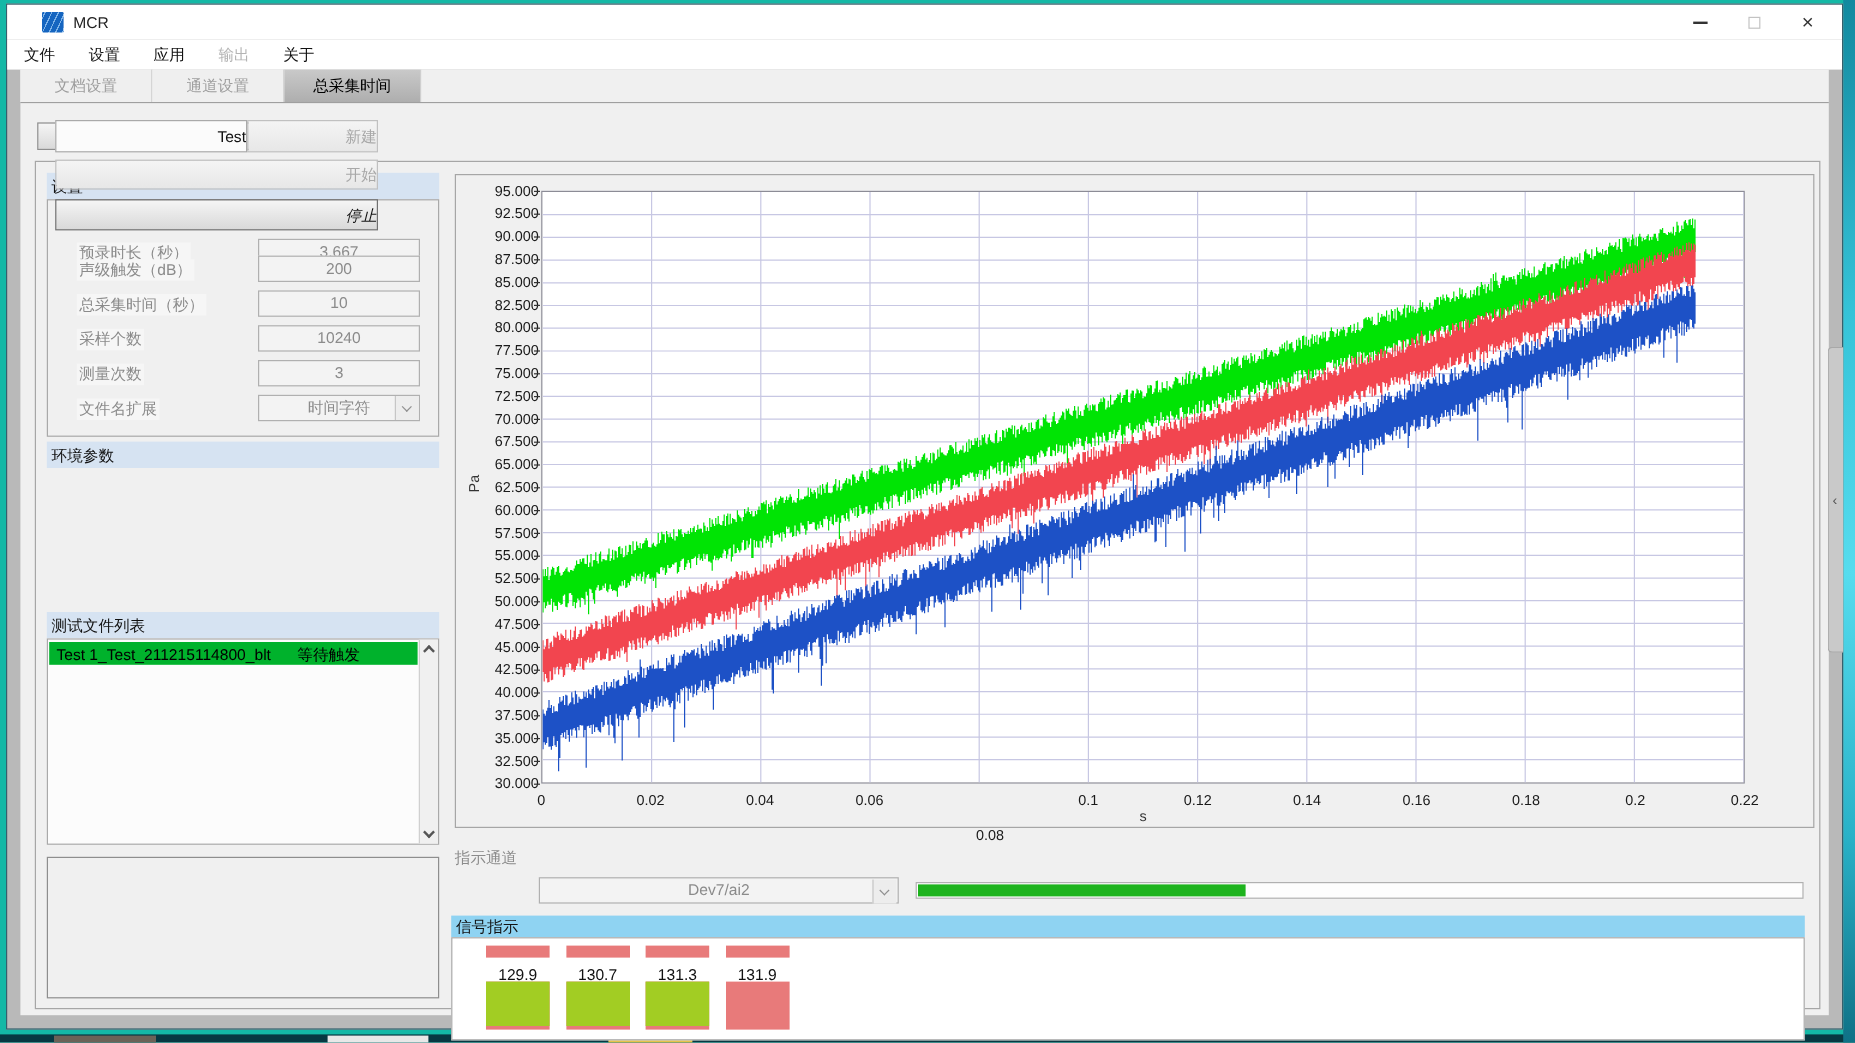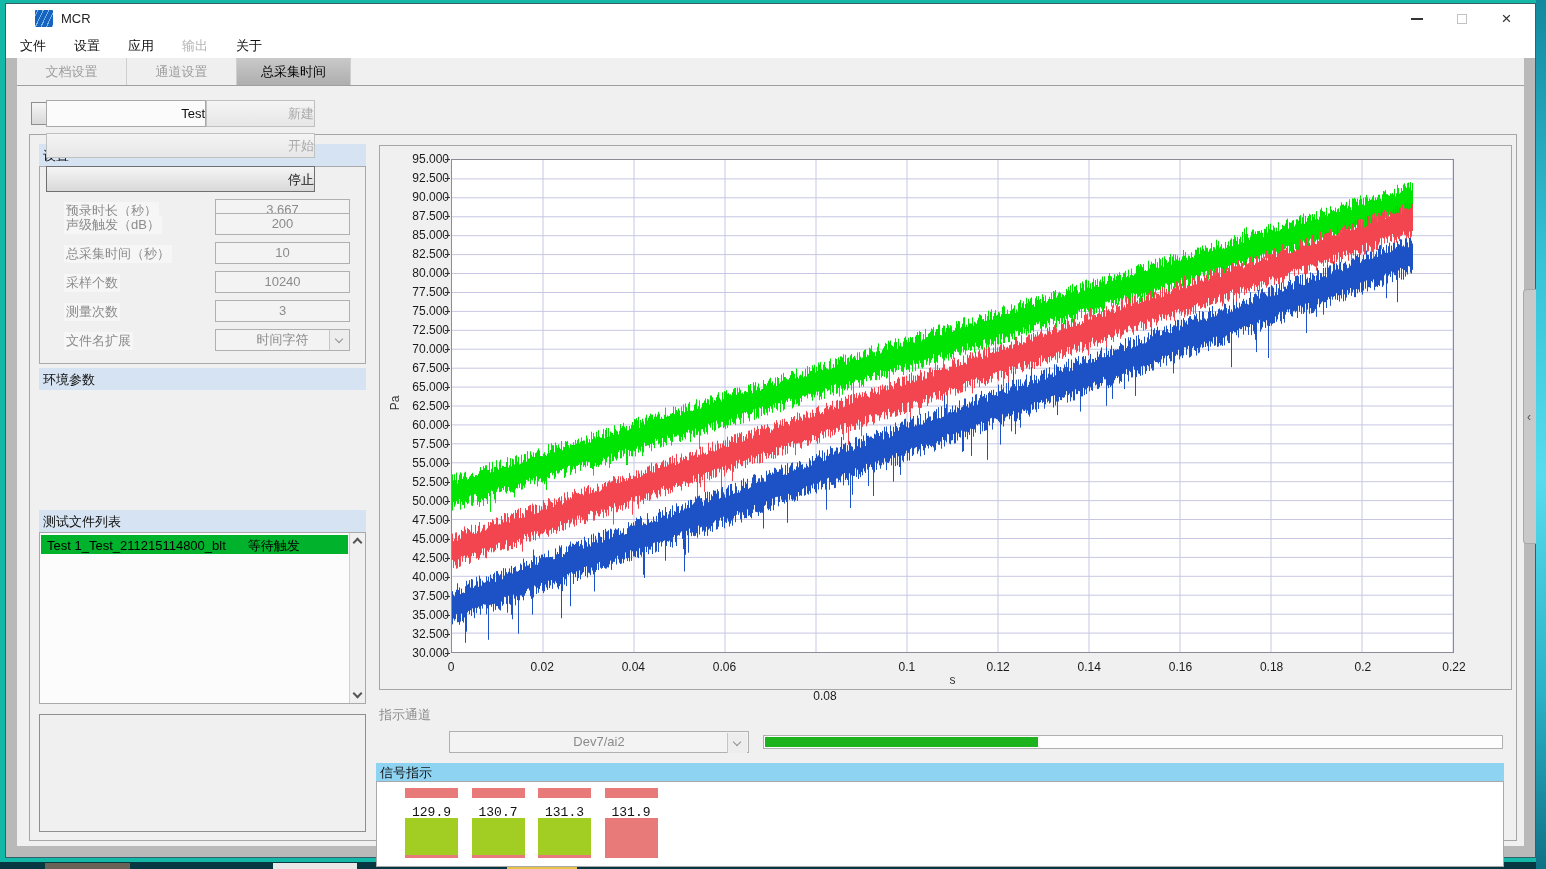--- a/index.html
+++ b/index.html
@@ -79,21 +79,21 @@
   .scroll-arrow { position:absolute; left:4px; width:7px; height:7px; }
   .scroll-arrow.up { top:6px; border-left:2px solid #555; border-top:2px solid #555; transform:rotate(45deg); }
   .scroll-arrow.down { bottom:6px; border-right:2px solid #555; border-bottom:2px solid #555; transform:rotate(45deg); }
 
   #control-box { position:absolute; left:22px; top:628px; width:327px; height:118px;
     border:1px solid #8e8e8e; }
   #test-name { left:29px; top:14px; width:160px; height:27px; line-height:26px;
     background:#fbfbfb; border:1px solid #a9a9a9; }
   #btn-new   { left:189px; top:14px; width:109px; height:27px; line-height:26px; }
   #btn-start { left:29px; top:47px; width:269px; height:25px; line-height:24px; }
-  #btn-stop  { left:29px; top:80px; width:269px; height:26px; line-height:25px; border-color:#707070; }
+  #btn-stop  { left:29px; top:80px; width:269px; height:26px; line-height:25px; border-color:#707070;font-style:italic; }
 
   
   #chart-panel { position:absolute; left:362px; top:59px; width:1133px; height:545px;
     border:1px solid #a6a6a6; background:#f0f0f0; }
   #plot { position:absolute; left:71px; top:13px; width:1003px; height:494px;
     background:#ffffff; border:1px solid #8c8c96; }
   #plot svg { position:absolute; left:0; top:0; }
   .ytick { position:absolute; right:1062px; width:60px; text-align:right; font-size:12px; color:#1a1a1a; }
   .ytick-mark { position:absolute; width:5px; height:1px; background:#333; left:65px; }
   .xtick { position:absolute; width:60px; text-align:center; font-size:12px; color:#1a1a1a; top:514px; }
@@ -110,21 +110,21 @@
   #ind-combo .combo-arrow { display:block; right:1px; }
   #progress { position:absolute; left:746px; top:649px; width:740px; height:14px;
     border:1px solid #b0b0b0; background:#fdfdfd; }
   #progress-fill { position:absolute; left:1px; top:1px; bottom:1px; background:#1db31d; }
 
   
   #signal-header { position:absolute; left:359px; top:677px; width:1128px; height:18px;
     background:#8fd3f2; font-size:13px; color:#111; padding:1px 0 0 4px; }
   #signal-body { position:absolute; left:359px; top:695px; width:1128px; height:86px;
     background:#ffffff; border:1px solid #a9a9a9; }
-  .gauge-col { position:absolute; top:0; width:53px; height:86px;font-family:Liberation Mono, monospace; }
+  .gauge-col { position:absolute; top:0; width:53px; height:86px; }
   .gauge-topbar { position:absolute; left:0; top:6px; width:53px; height:10px; background:#e87a7a; }
   .gauge-value { position:absolute; left:-10px; top:23px; width:73px; text-align:center;
     font-size:13px; color:#111; }
   .gauge-box { position:absolute; left:0; top:36px; width:53px; height:40px; background:#e87a7a; }
   .gauge-fill { position:absolute; left:0; top:0; right:0; height:93%; background:#a2cd23; }
 
   .expander { position:absolute; right:-1px; top:285px; width:13px; height:255px;
     background:#c9c9c9; border:1px solid #a8a8a8; border-right:none;
     border-radius:4px 0 0 4px; }
   .expander-glyph { position:absolute; left:3px; top:120px; font-size:12px; color:#555; }

